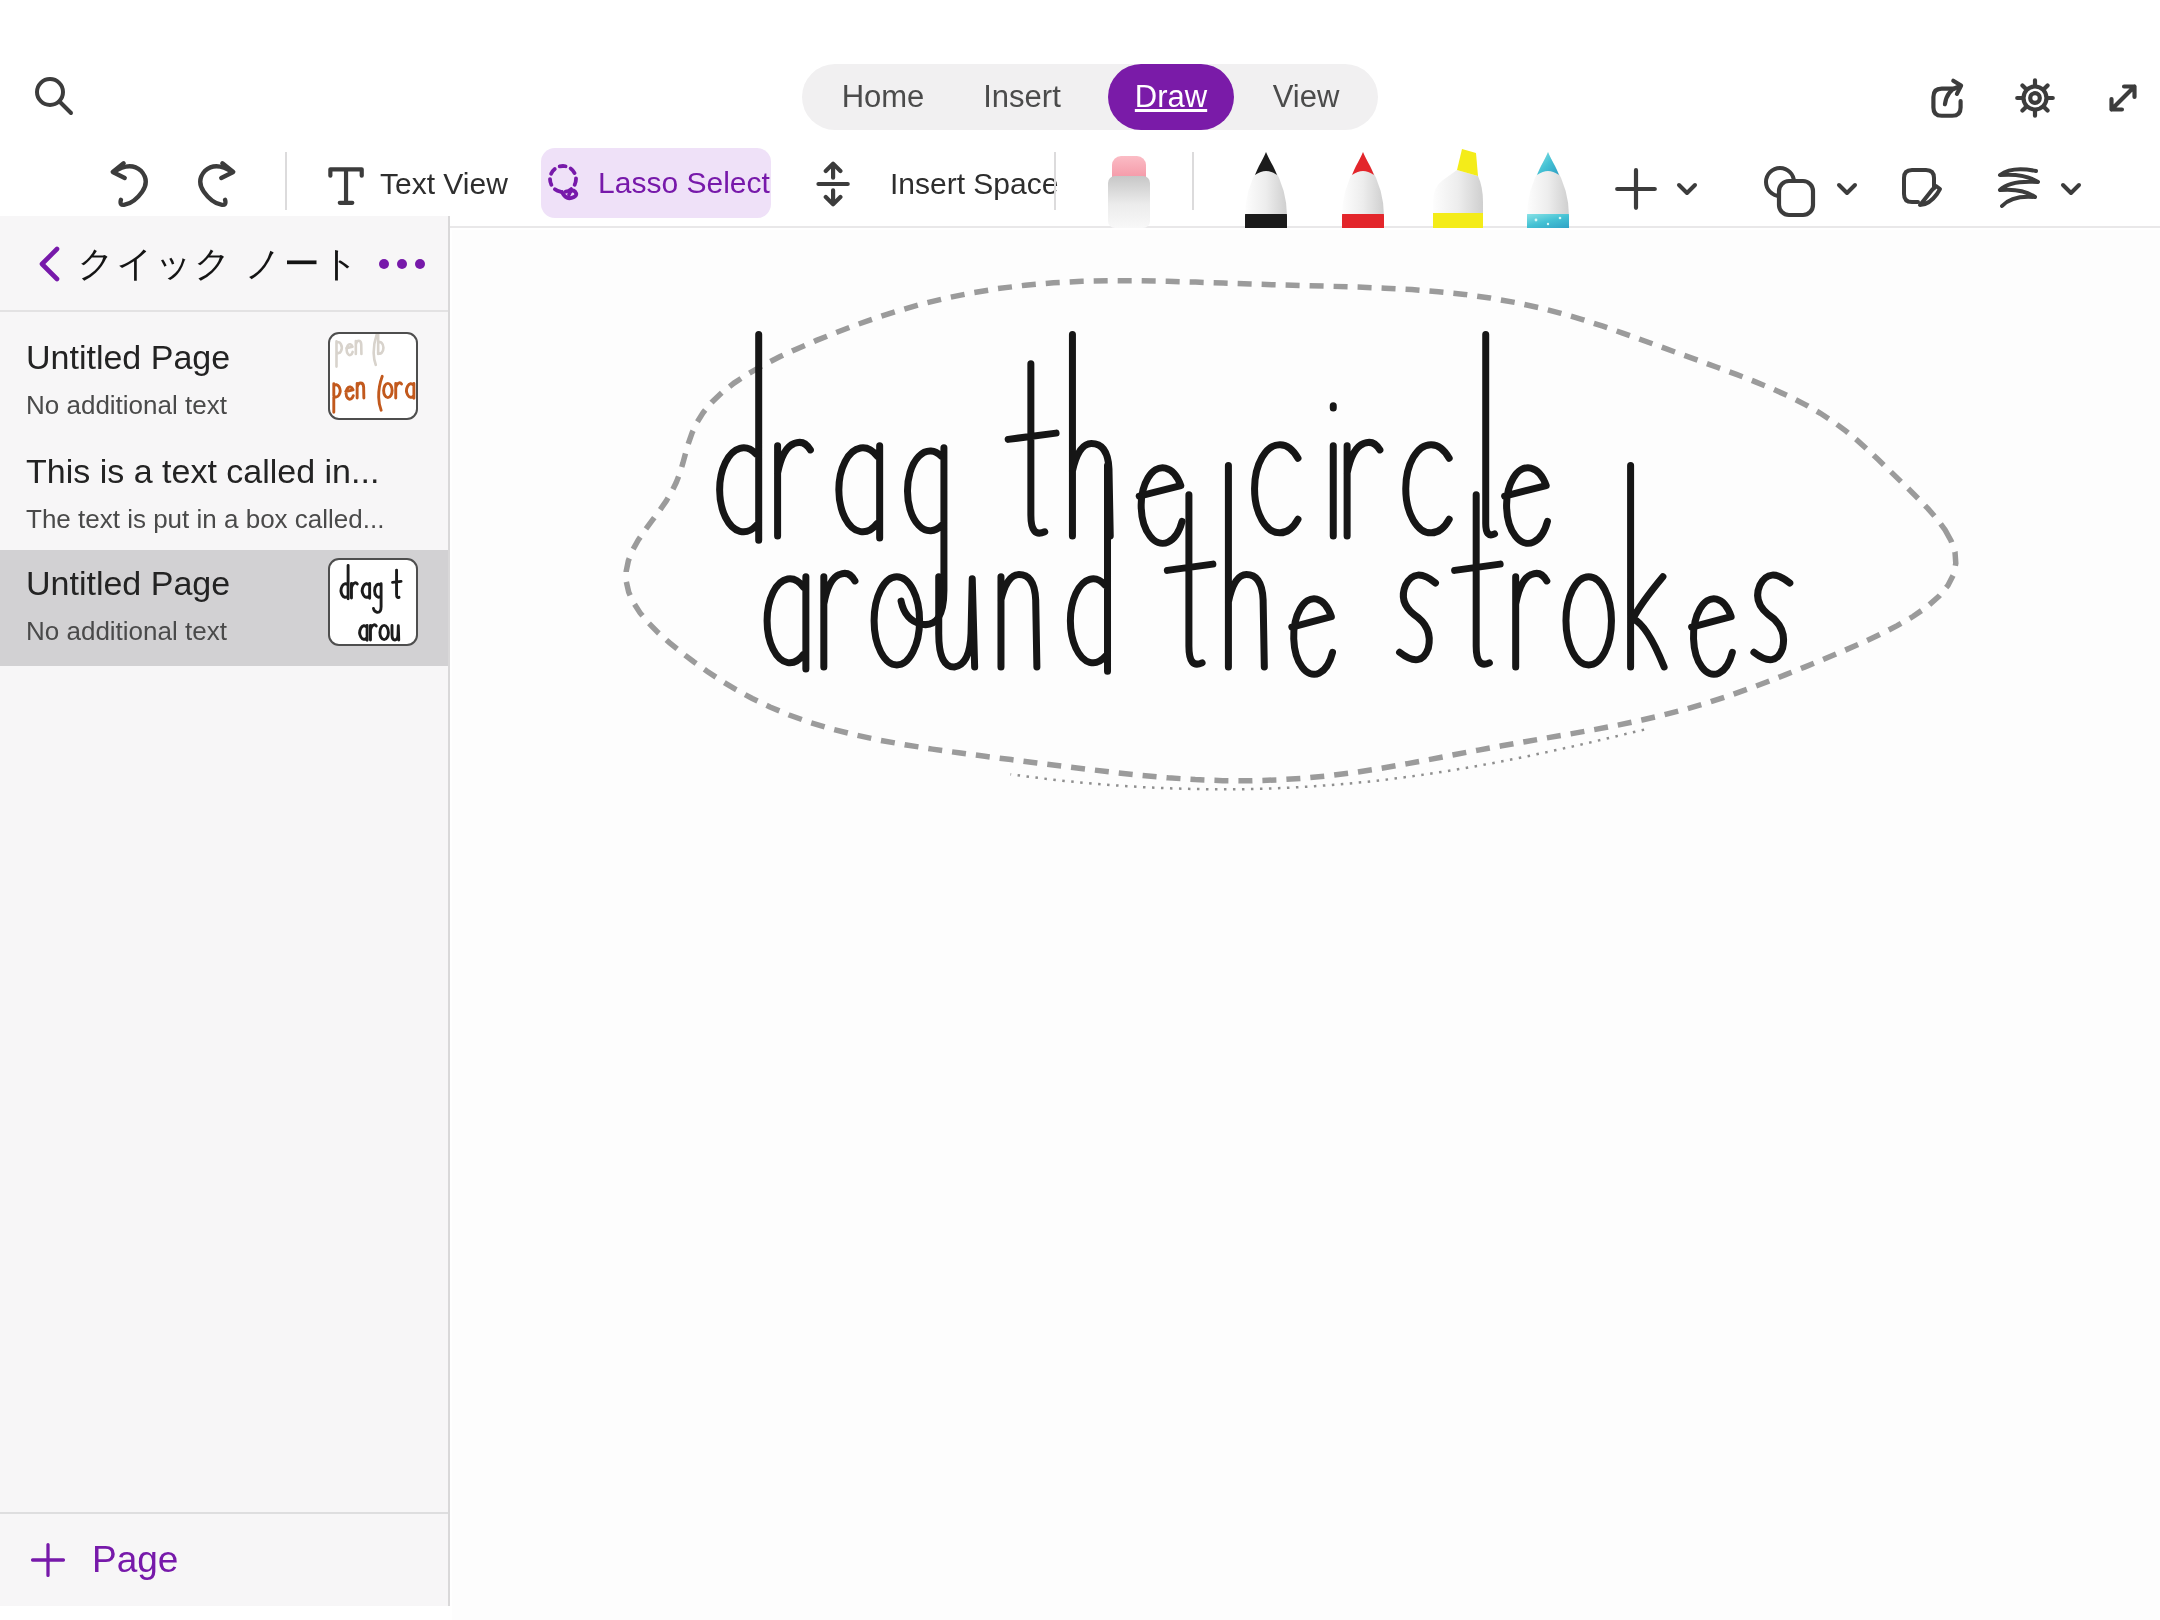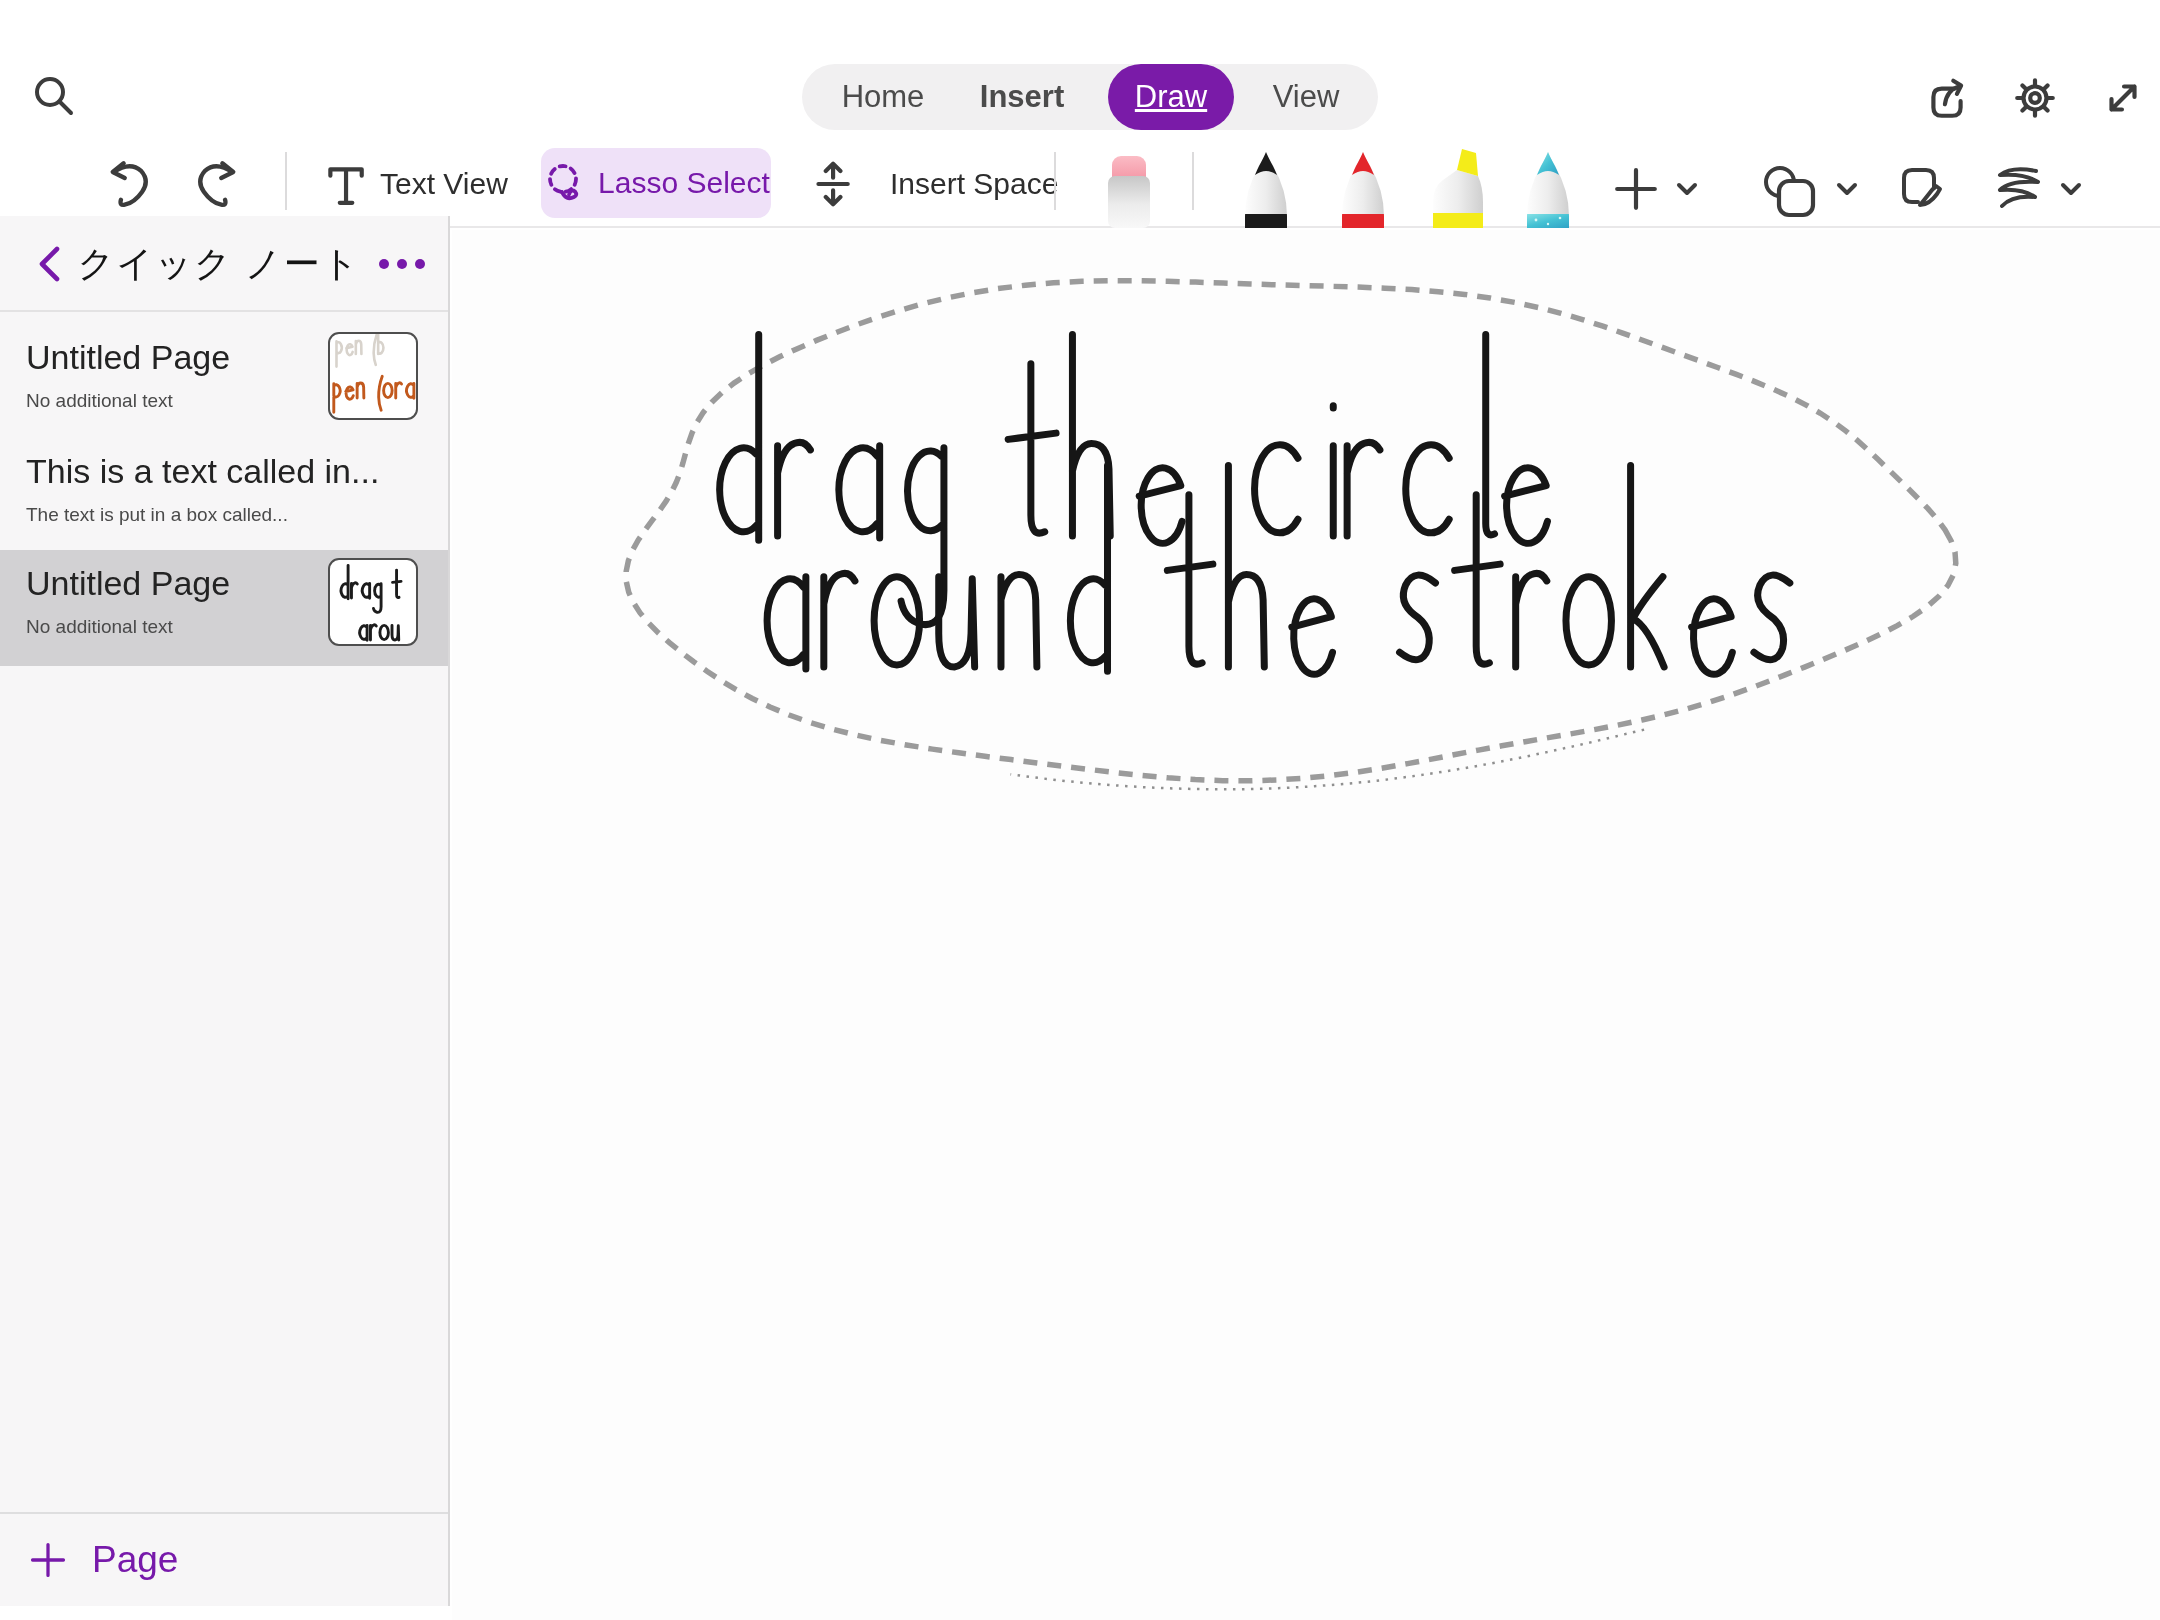--- a/index.html
+++ b/index.html
@@ -38,21 +38,21 @@
   .sb-head{position:absolute;left:0;top:0;width:100%;height:96px;border-bottom:2px solid #e3e2e3;}
   .sb-back{position:absolute;left:30px;top:26px;width:44px;height:44px;cursor:pointer;}
   .sb-title{position:absolute;left:70px;right:80px;top:0;height:96px;display:flex;align-items:center;
             justify-content:center;font-size:36px;color:#141414;letter-spacing:2px;}
   .sb-menu{position:absolute;right:18px;top:26px;width:56px;height:44px;cursor:pointer;}
   .pg{position:absolute;left:0;width:100%;cursor:pointer;}
   .pg.selected{background:#d2d1d3;}
   .pg-title{position:absolute;left:26px;top:14px;font-size:34px;color:#232323;white-space:nowrap;
             overflow:hidden;max-width:290px;}
   .pg-title.wide{max-width:412px;}
-  .pg-sub{position:absolute;left:26px;top:66px;font-size:19px;color:#4a4a4a;white-space:nowrap;
+  .pg-sub{position:absolute;left:26px;top:66px;font-size:26px;color:#4a4a4a;white-space:nowrap;
           overflow:hidden;max-width:290px;}
   .pg-sub.wide{max-width:412px;}
   .thumb{position:absolute;left:328px;top:8px;width:90px;height:88px;background:#fff;
          border:2.5px solid #4e4e4e;border-radius:11px;overflow:hidden;}
   .addpage{position:absolute;left:0;bottom:0;width:100%;height:94px;border-top:2px solid #dededf;
            display:flex;align-items:center;cursor:pointer;}
   .addpage .plus{margin-left:28px;width:40px;height:40px;}
   .addpage .lbl{margin-left:24px;font-size:37px;color:#7719aa;}
 
   
@@ -69,21 +69,21 @@
       <svg width="48" height="48" viewBox="0 0 48 48">
         <circle class="ic" cx="20" cy="20" r="13"></circle>
           <path class="ic" d="M30,30 L41,41"></path>
       </svg>
     </div>
 
     <div class="tabbar">
       <div class="tab" style="left:16px;width:130px;">
         <span>Home</span>
       </div>
-      <div class="tab" style="left:155px;width:130px;font-weight:bold;">
+      <div class="tab" style="left:155px;width:130px;">
         <span>Insert</span>
       </div>
       <div class="tab active" style="left:306px;width:126px;">
         <span>Draw</span>
       </div>
       <div class="tab" style="left:446px;width:116px;">
         <span>View</span>
       </div>
     </div>
 

